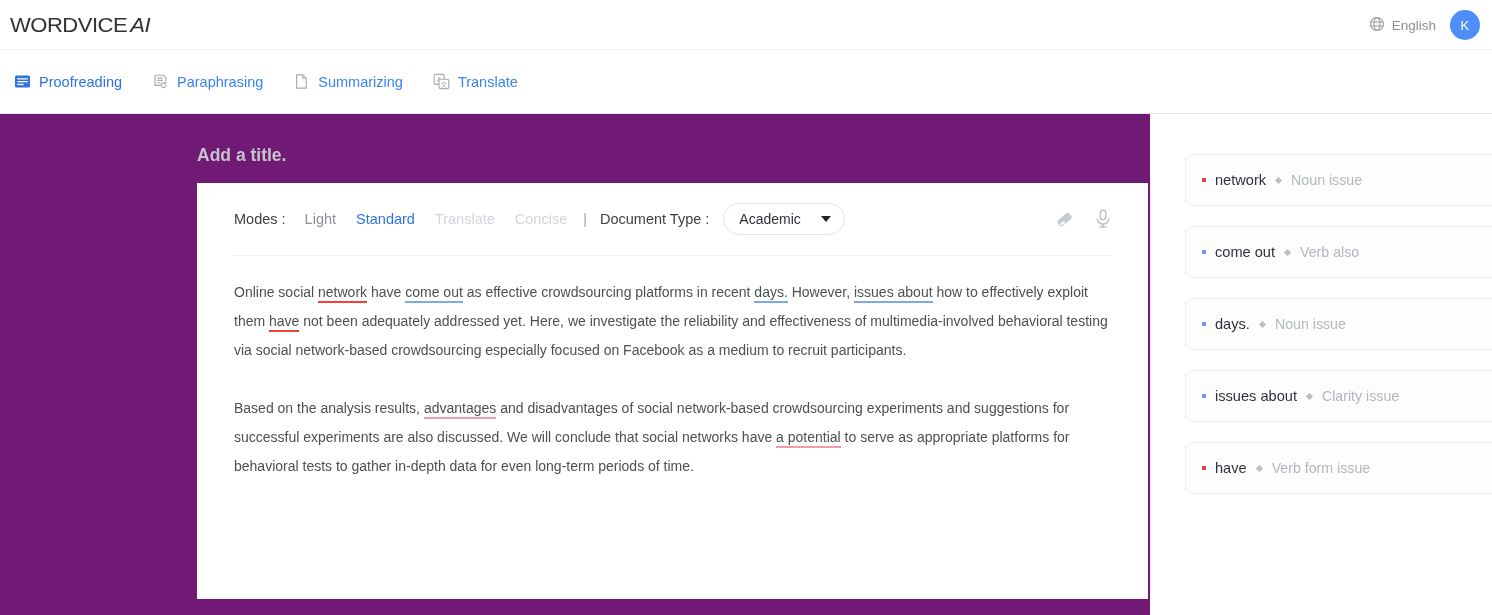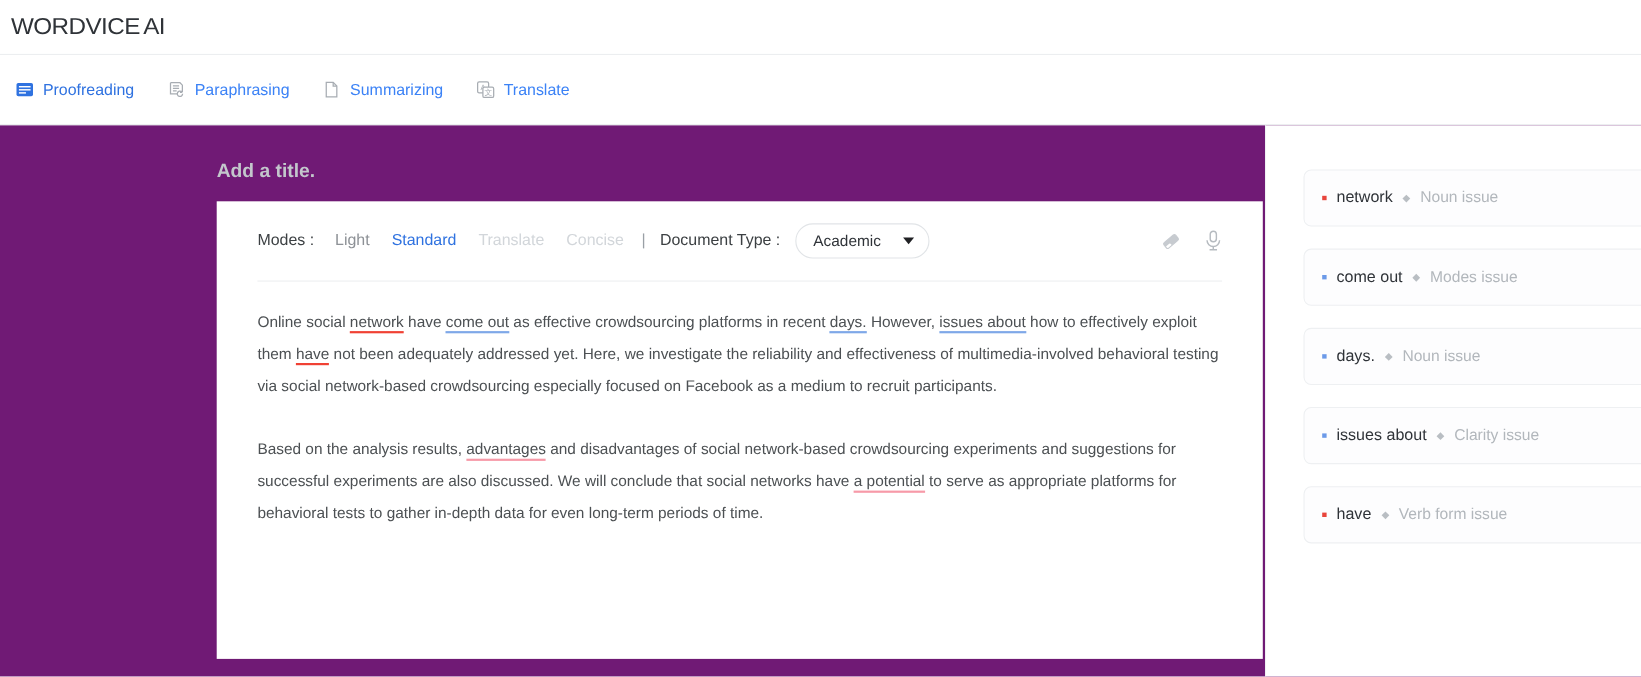--- a/index.html
+++ b/index.html
@@ -27,21 +27,21 @@
     margin-left: 10px;
     font-size: 21px;
     letter-spacing: -0.5px;
     color: #2f3338;
     font-weight: 400;
     font-family: "Liberation Sans", sans-serif;
     transform: scaleX(1.05);
     transform-origin: left center;
     white-space: nowrap;
   }
-  .logo .ai { margin-left: 3px; }
+  .logo .ai { margin-left: 3px; font-style: italic; }
 
   .logo-right {
     position: absolute;
     right: 12px;
     top: 0;
     height: 50px;
     display: flex;
     align-items: center;
     gap: 14px;
   }
@@ -237,20 +237,34 @@
   }
 </style>
 </head>
 <body>
 
 <div class="logo-bar">
   <div class="logo">
     <span>WORDVICE</span><span class="ai">AI</span>
   </div>
 
+  <div class="logo-right">
+    <div class="lang">
+      <span class="globe-icon">
+        <svg width="16" height="16" viewBox="0 0 16 16" fill="none" stroke="#9aa0a6" stroke-width="1.1">
+          <circle cx="8" cy="8" r="6.4"></circle>
+          <ellipse cx="8" cy="8" rx="2.9" ry="6.4"></ellipse>
+          <line x1="1.8" y1="6" x2="14.2" y2="6"></line>
+          <line x1="1.8" y1="10" x2="14.2" y2="10"></line>
+        </svg>
+      </span>
+      <span>English</span>
+    </div>
+    <div class="avatar">K</div>
+  </div>
 </div>
 
 <div class="nav-bar">
 
   <div class="nav-item active">
     <span class="nav-icon">
       <svg width="17" height="17" viewBox="0 0 17 17">
         <rect x="1" y="2.5" width="15" height="12" rx="1.6" fill="#2f72e0"></rect>
         <rect x="3.2" y="5.2" width="10.6" height="1.3" fill="#ffffff"></rect>
         <rect x="3.2" y="8" width="10.6" height="1.3" fill="#ffffff"></rect>
@@ -363,21 +377,21 @@
       <span class="dot dot-red"></span>
       <span class="card-term">network</span>
       <span class="diamond"></span>
       <span class="card-type">Noun issue</span>
     </div>
 
     <div class="card">
       <span class="dot dot-blue"></span>
       <span class="card-term">come out</span>
       <span class="diamond"></span>
-      <span class="card-type">Modes issue</span>
+      <span class="card-type">Verb also</span>
     </div>
 
     <div class="card">
       <span class="dot dot-blue"></span>
       <span class="card-term">days.</span>
       <span class="diamond"></span>
       <span class="card-type">Noun issue</span>
     </div>
 
     <div class="card">

